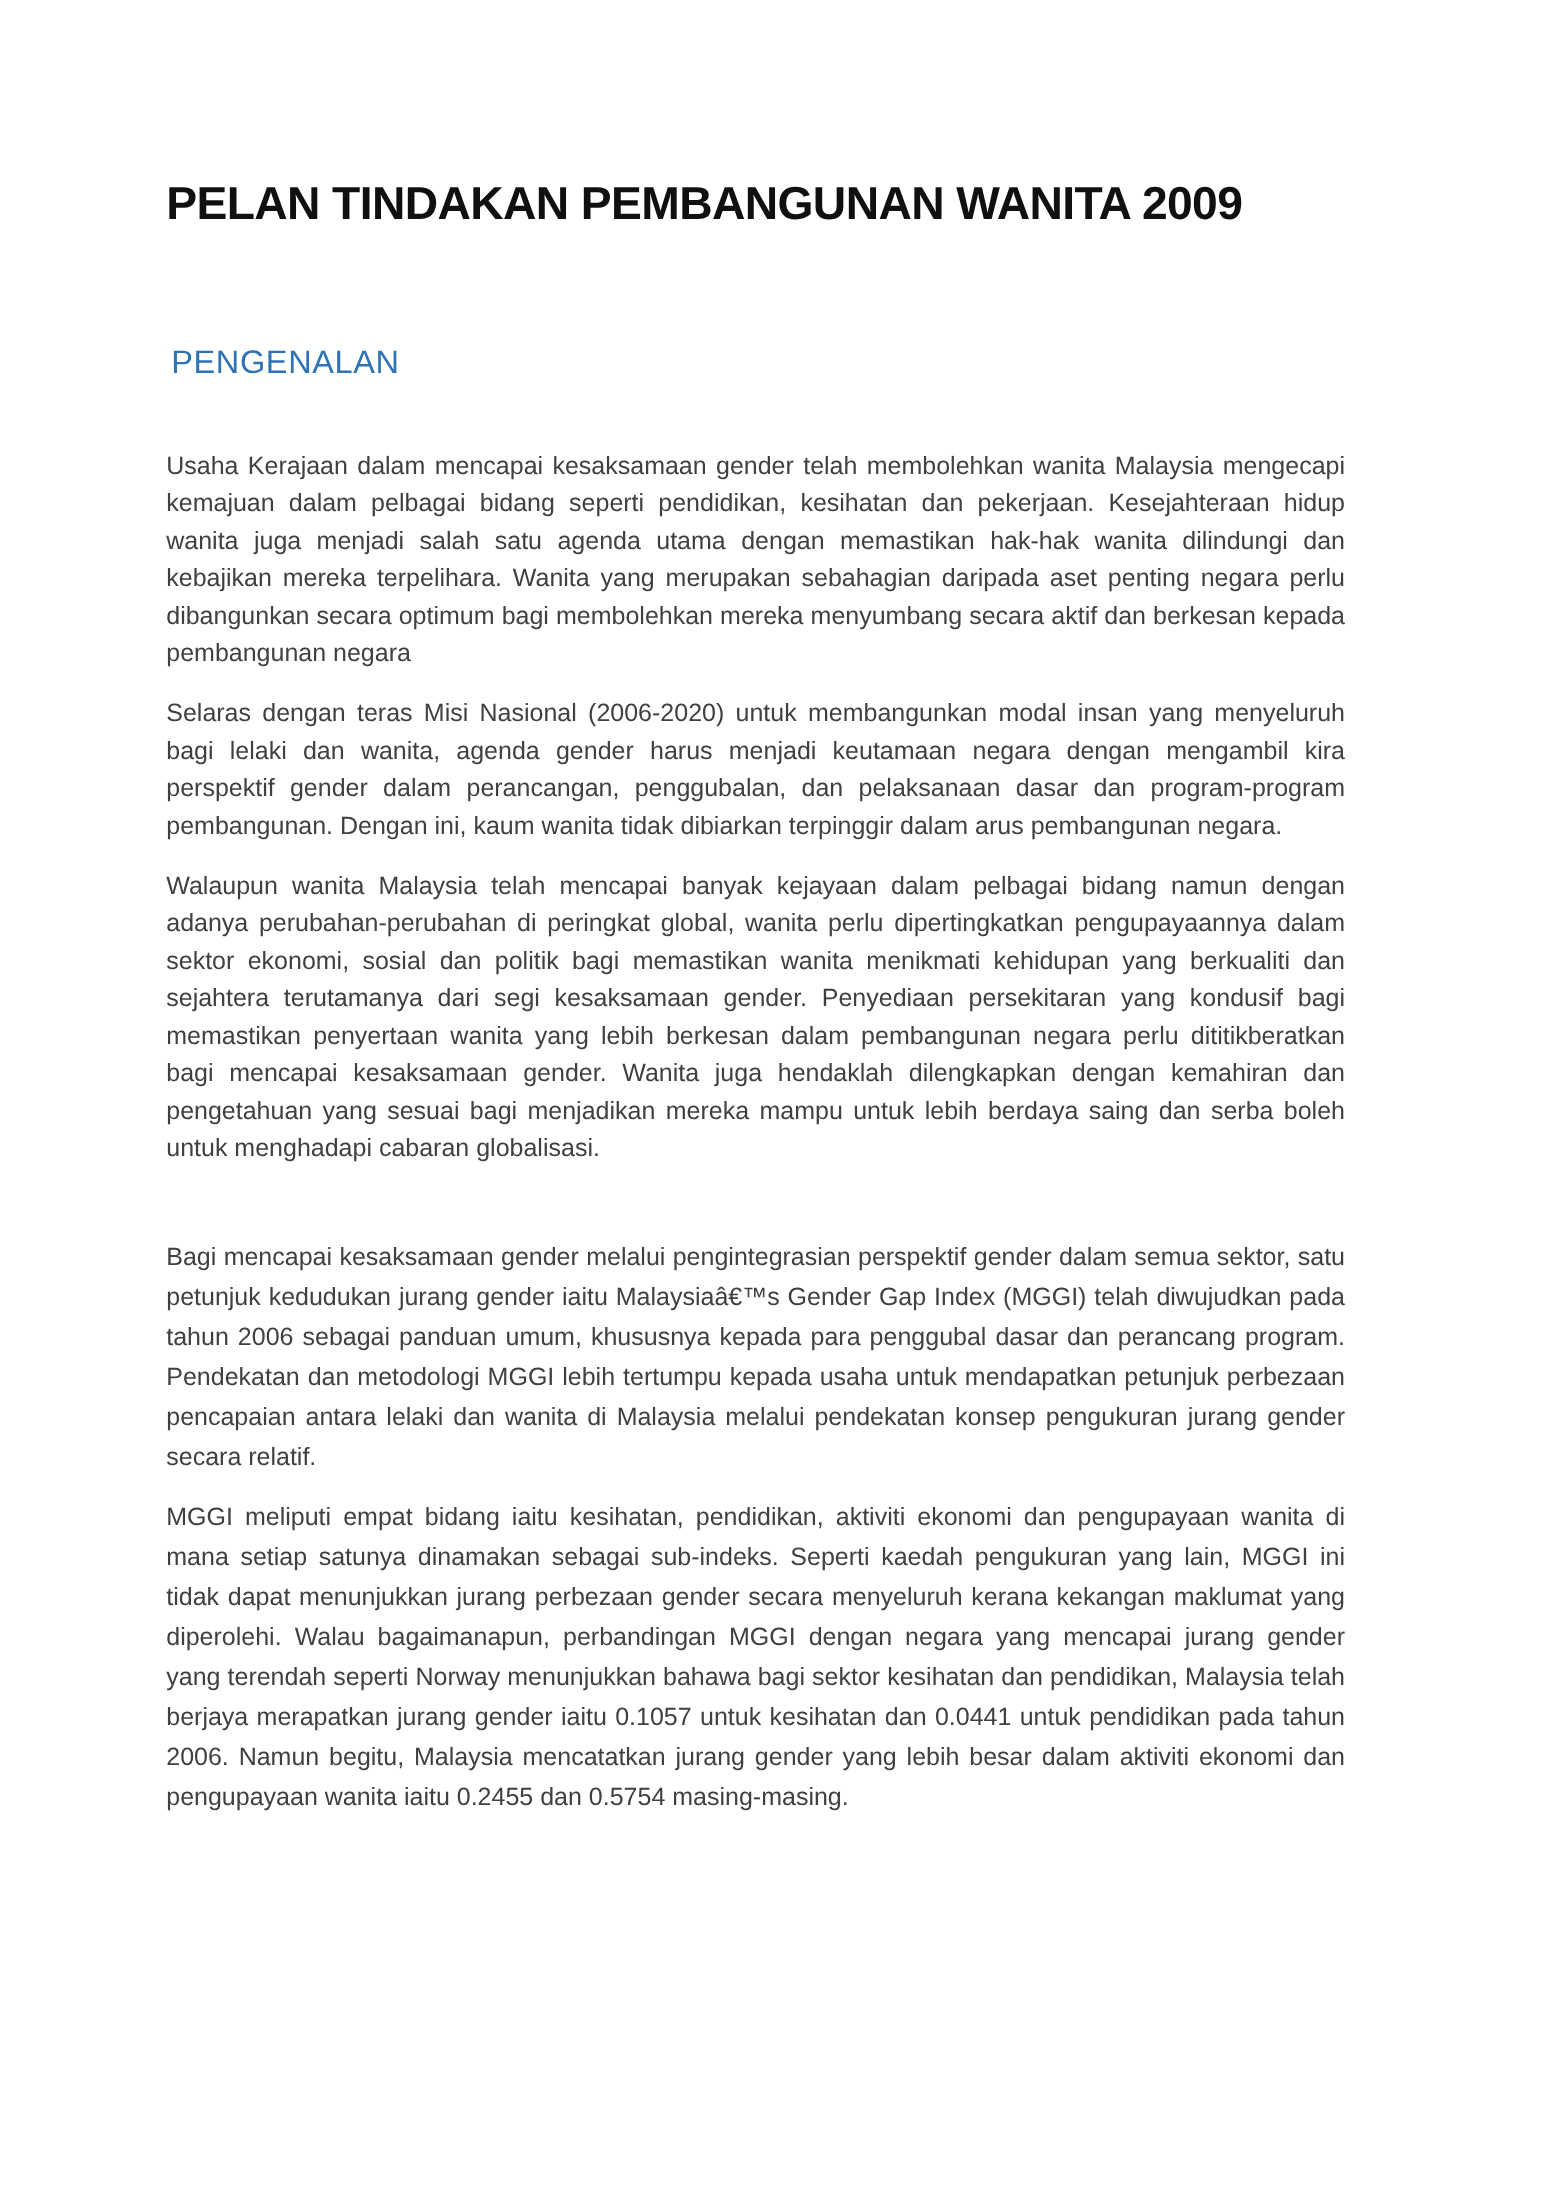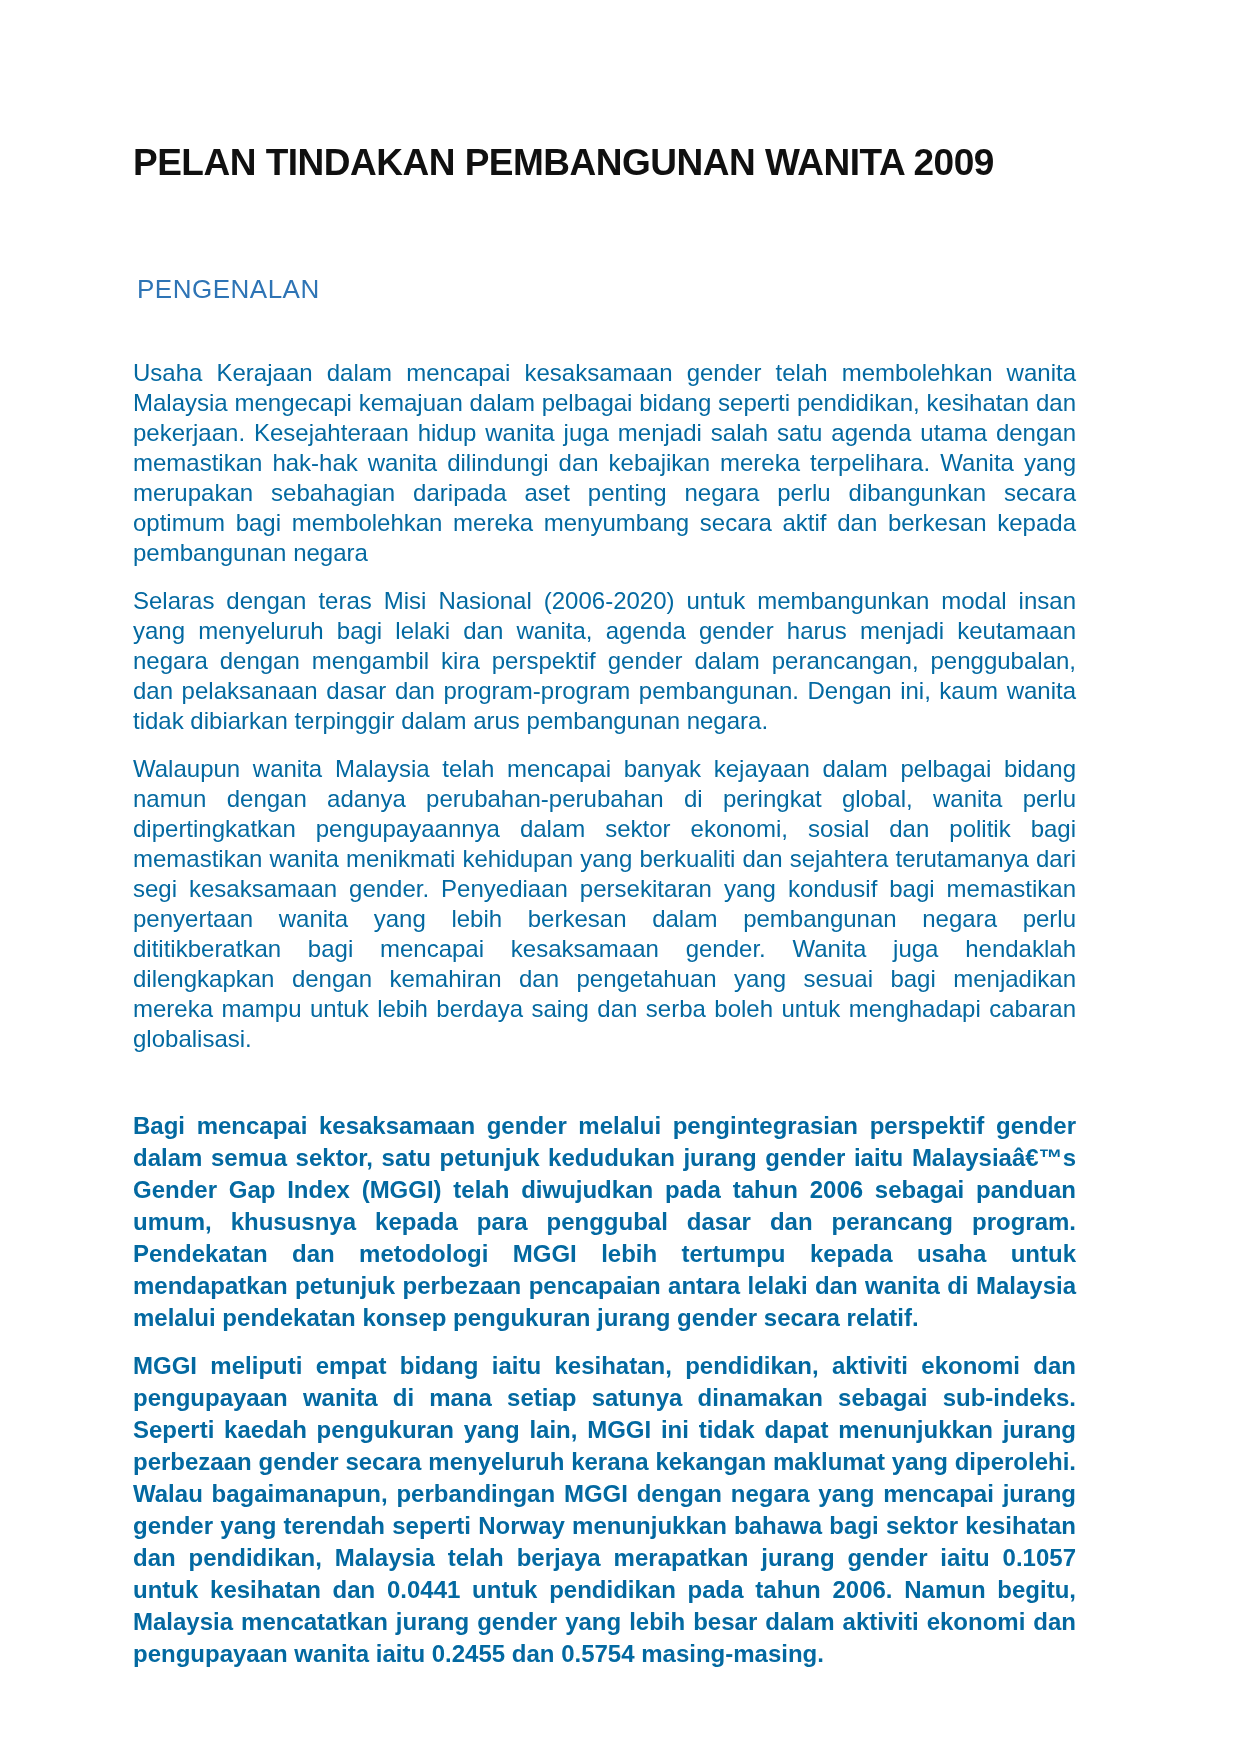--- a/index.html
+++ b/index.html
@@ -36,32 +36,31 @@
     color: #2E74B5;
   }
   .section-pengenalan .section-heading {
     margin-top: 88px;
   }
   .section-jurang .section-heading {
     margin-top: 56px;
   }
   .para {
     margin: 18px 16px 0 0;
-    font-size: 24px;
+    font-size: 20px;
     line-height: 30px;
     text-align: justify;
-    color: #0369a1;
+    color: #404040;
   }
   .para.first {
     margin-top: 54px;
   }
   .section-jurang .para {
     line-height: 32px;
     margin-top: 16px;
-    font-weight: bold;
   }
   .section-jurang .para.first {
     margin-top: 56px;
   }
 </style>
 </head>
 <body>
 
 <div class="page">
 

